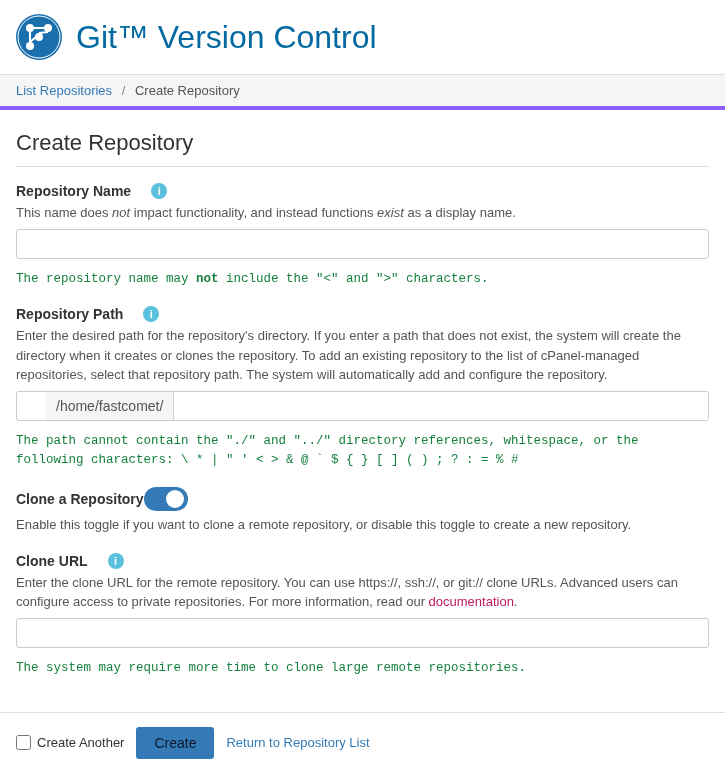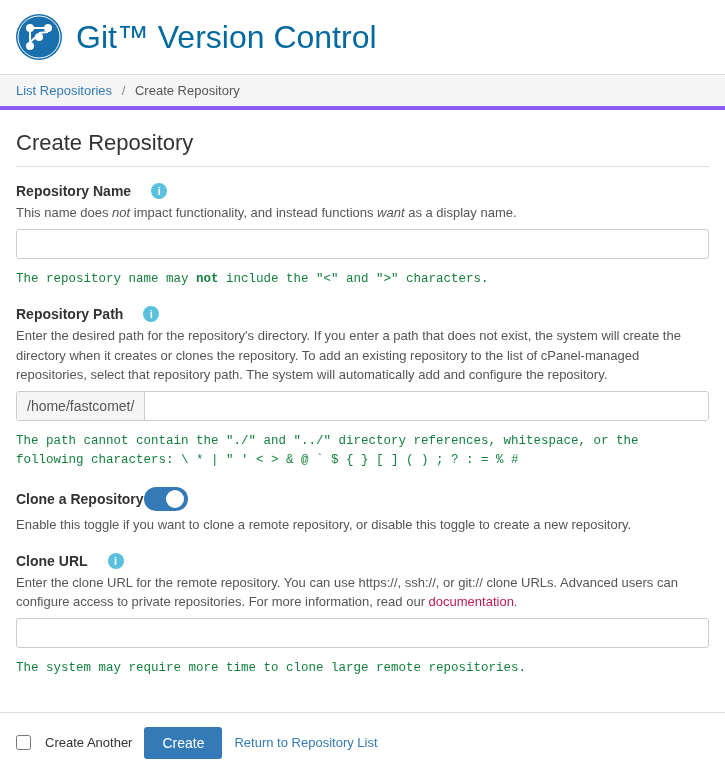--- a/index.html
+++ b/index.html
@@ -99,20 +99,21 @@
       font-size: 14px;
       color: #333;
       outline: none;
     }
     .path-input-wrapper {
       display: flex;
       align-items: center;
       border: 1px solid #ccc;
       border-radius: 3px;
       overflow: hidden;
+      padding-left: 29px;
     }
     .path-prefix {
       background: #f5f5f5;
       border-right: 1px solid #ccc;
       padding: 6px 10px;
       font-size: 14px;
       color: #555;
       white-space: nowrap;
       flex-shrink: 0;
     }
@@ -161,34 +162,34 @@
       border-top: 1px solid #ddd;
       padding: 14px 16px;
       display: flex;
       align-items: center;
       gap: 12px;
       background: #fff;
     }
     .checkbox-label {
       display: flex;
       align-items: center;
-      gap: 14px;
+      gap: 6px;
       font-size: 13px;
       color: #333;
       cursor: pointer;
     }
     .checkbox-label input[type="checkbox"] {
       width: 15px;
       height: 15px;
       cursor: pointer;
       accent-color: #337ab7;
     }
     .btn-create {
       background: #337ab7;
-      color: #ffffff;
+      color: #0f172a;
       border: none;
       padding: 8px 18px;
       border-radius: 3px;
       font-size: 14px;
       cursor: pointer;
       font-weight: 400;
     }
     .link-return {
       color: #337ab7;
       text-decoration: none;
@@ -223,21 +224,21 @@
 
 <div class="main">
   <h2 class="page-title">Create Repository</h2>
 
   <div class="section">
     <div class="field-label">
       <span>Repository Name</span>
       <span class="info-icon">i</span>
     </div>
     <p class="field-desc">
-      This name does <em>not</em> impact functionality, and instead functions <em>want</em> as a display name.
+      This name does <em>not</em> impact functionality, and instead functions <em>exist</em> as a display name.
     </p>
     <input type="text" placeholder="" style="">
     <p class="field-note">
       The repository name may <strong>not</strong> include the "&lt;" and "&gt;" characters.
     </p>
   </div>
 
   <div class="section">
     <div class="field-label">
       <span>Repository Path</span>

